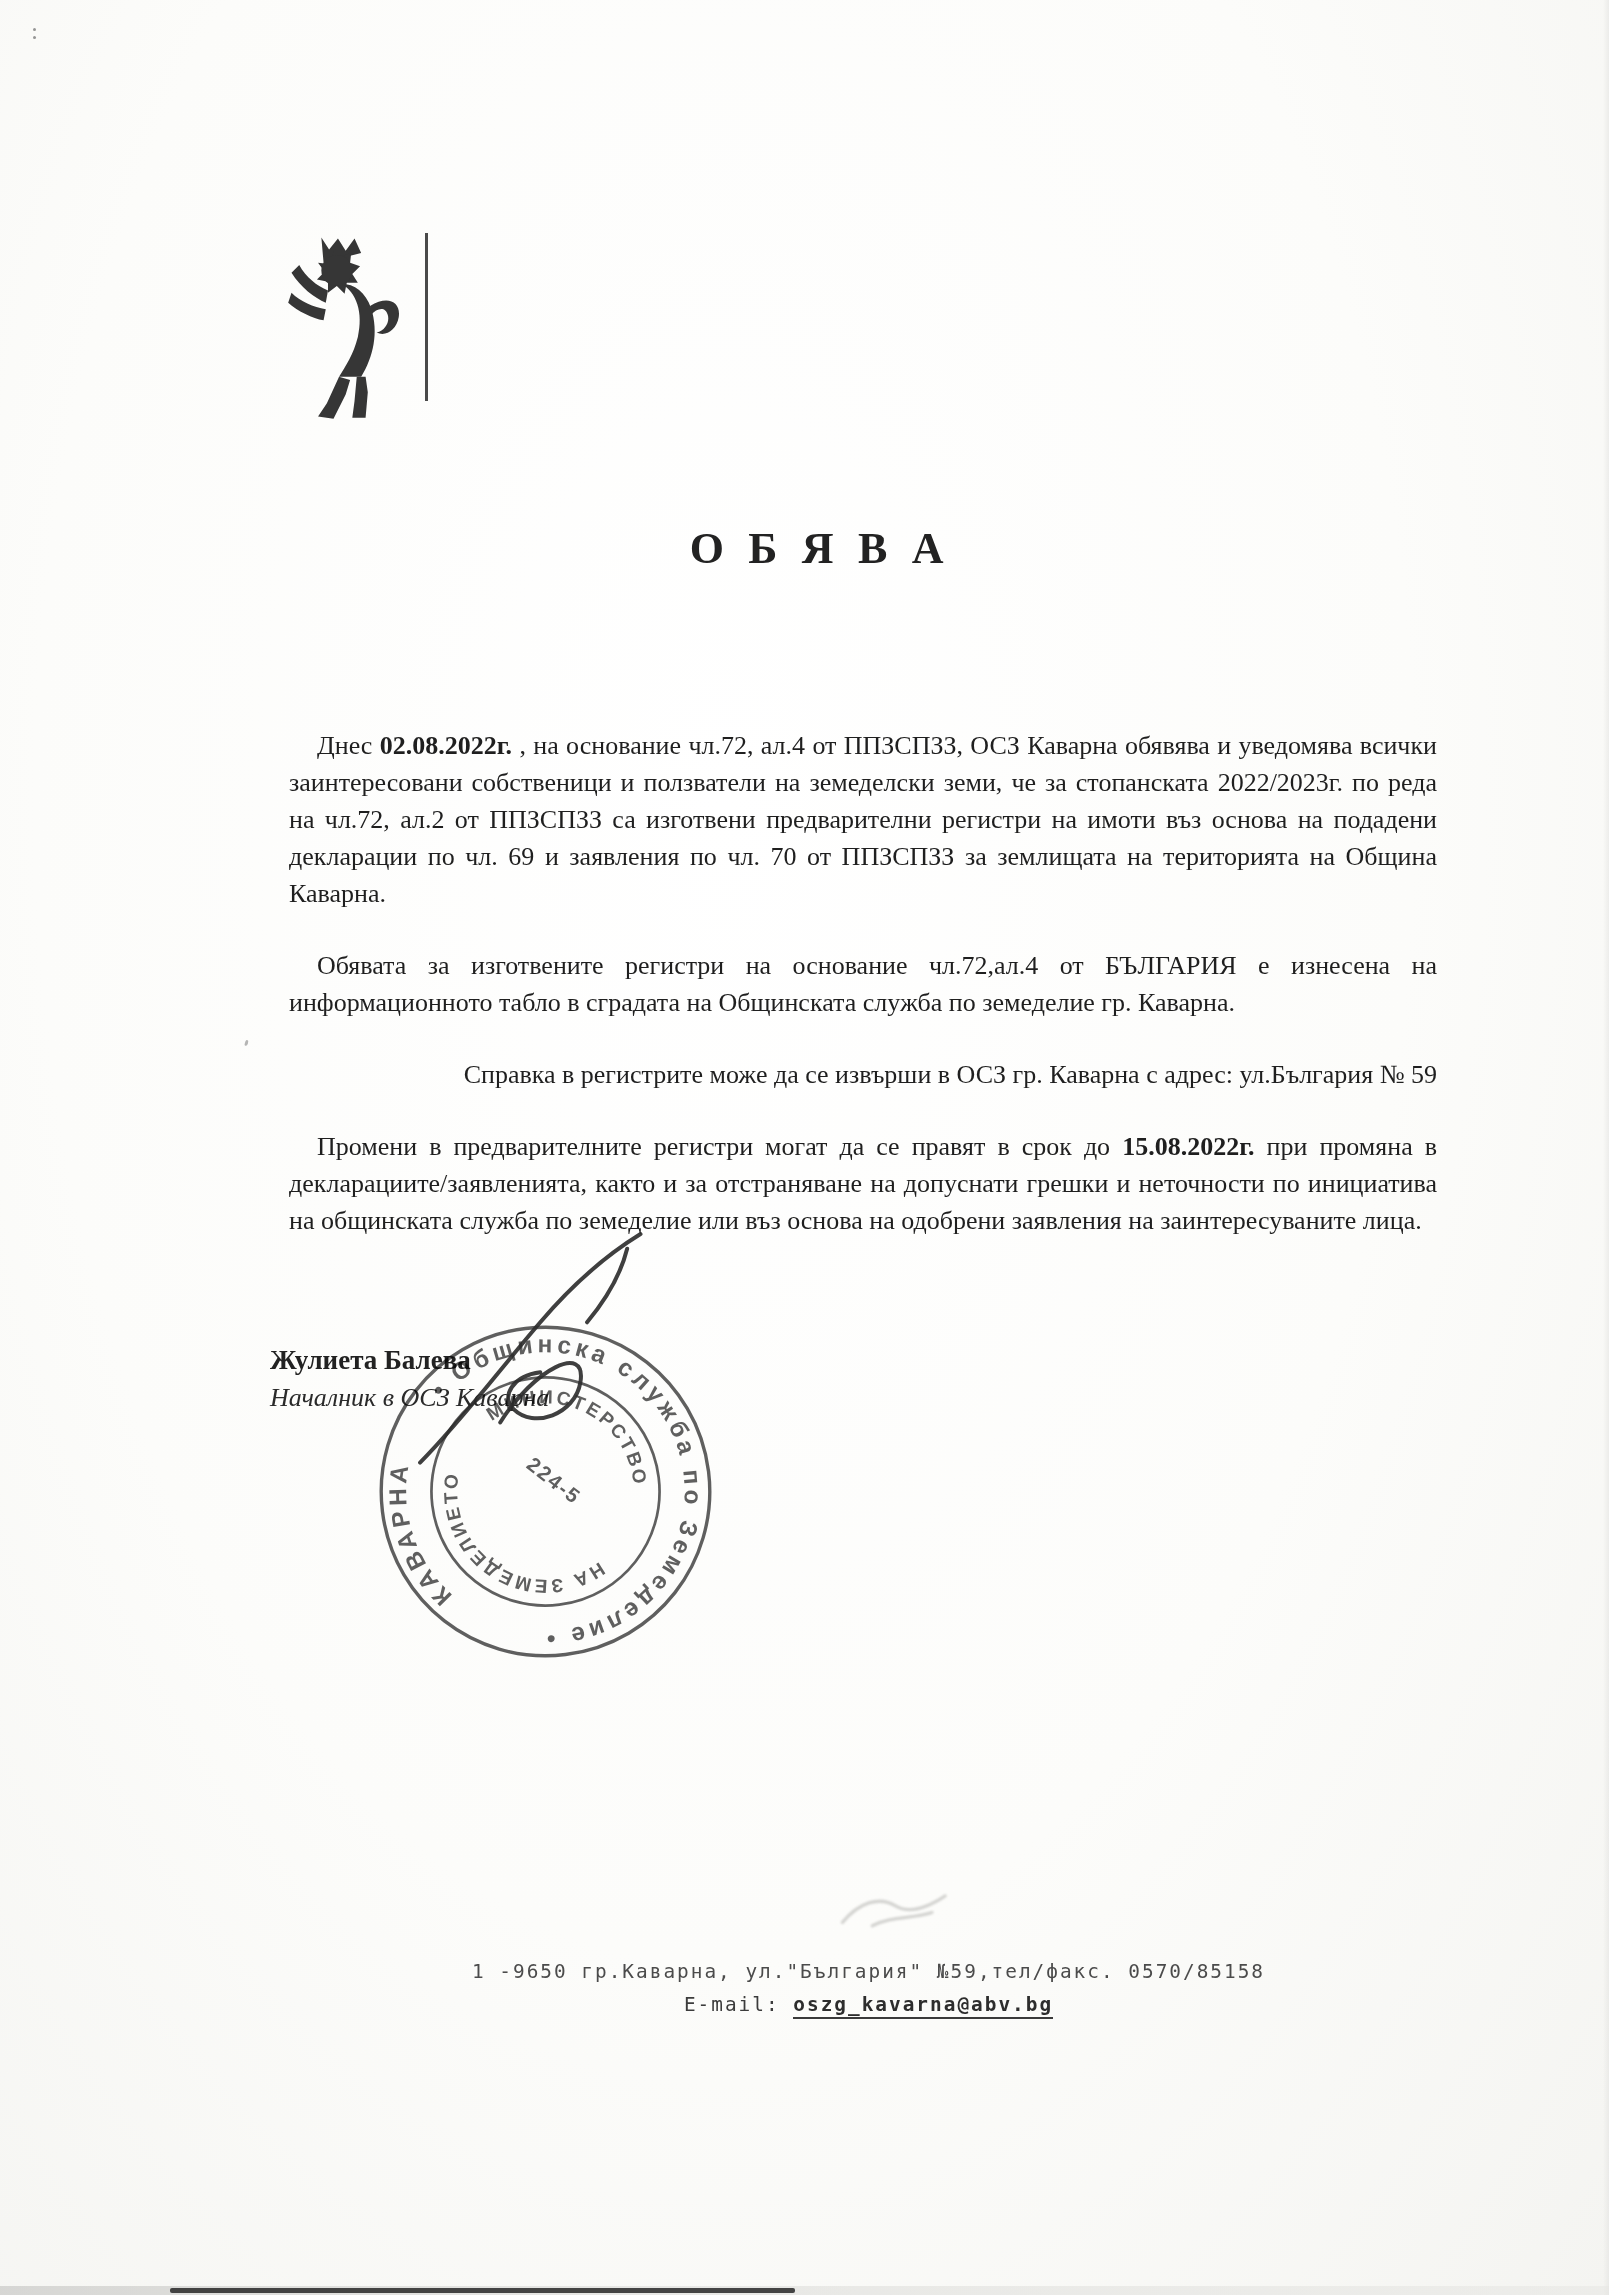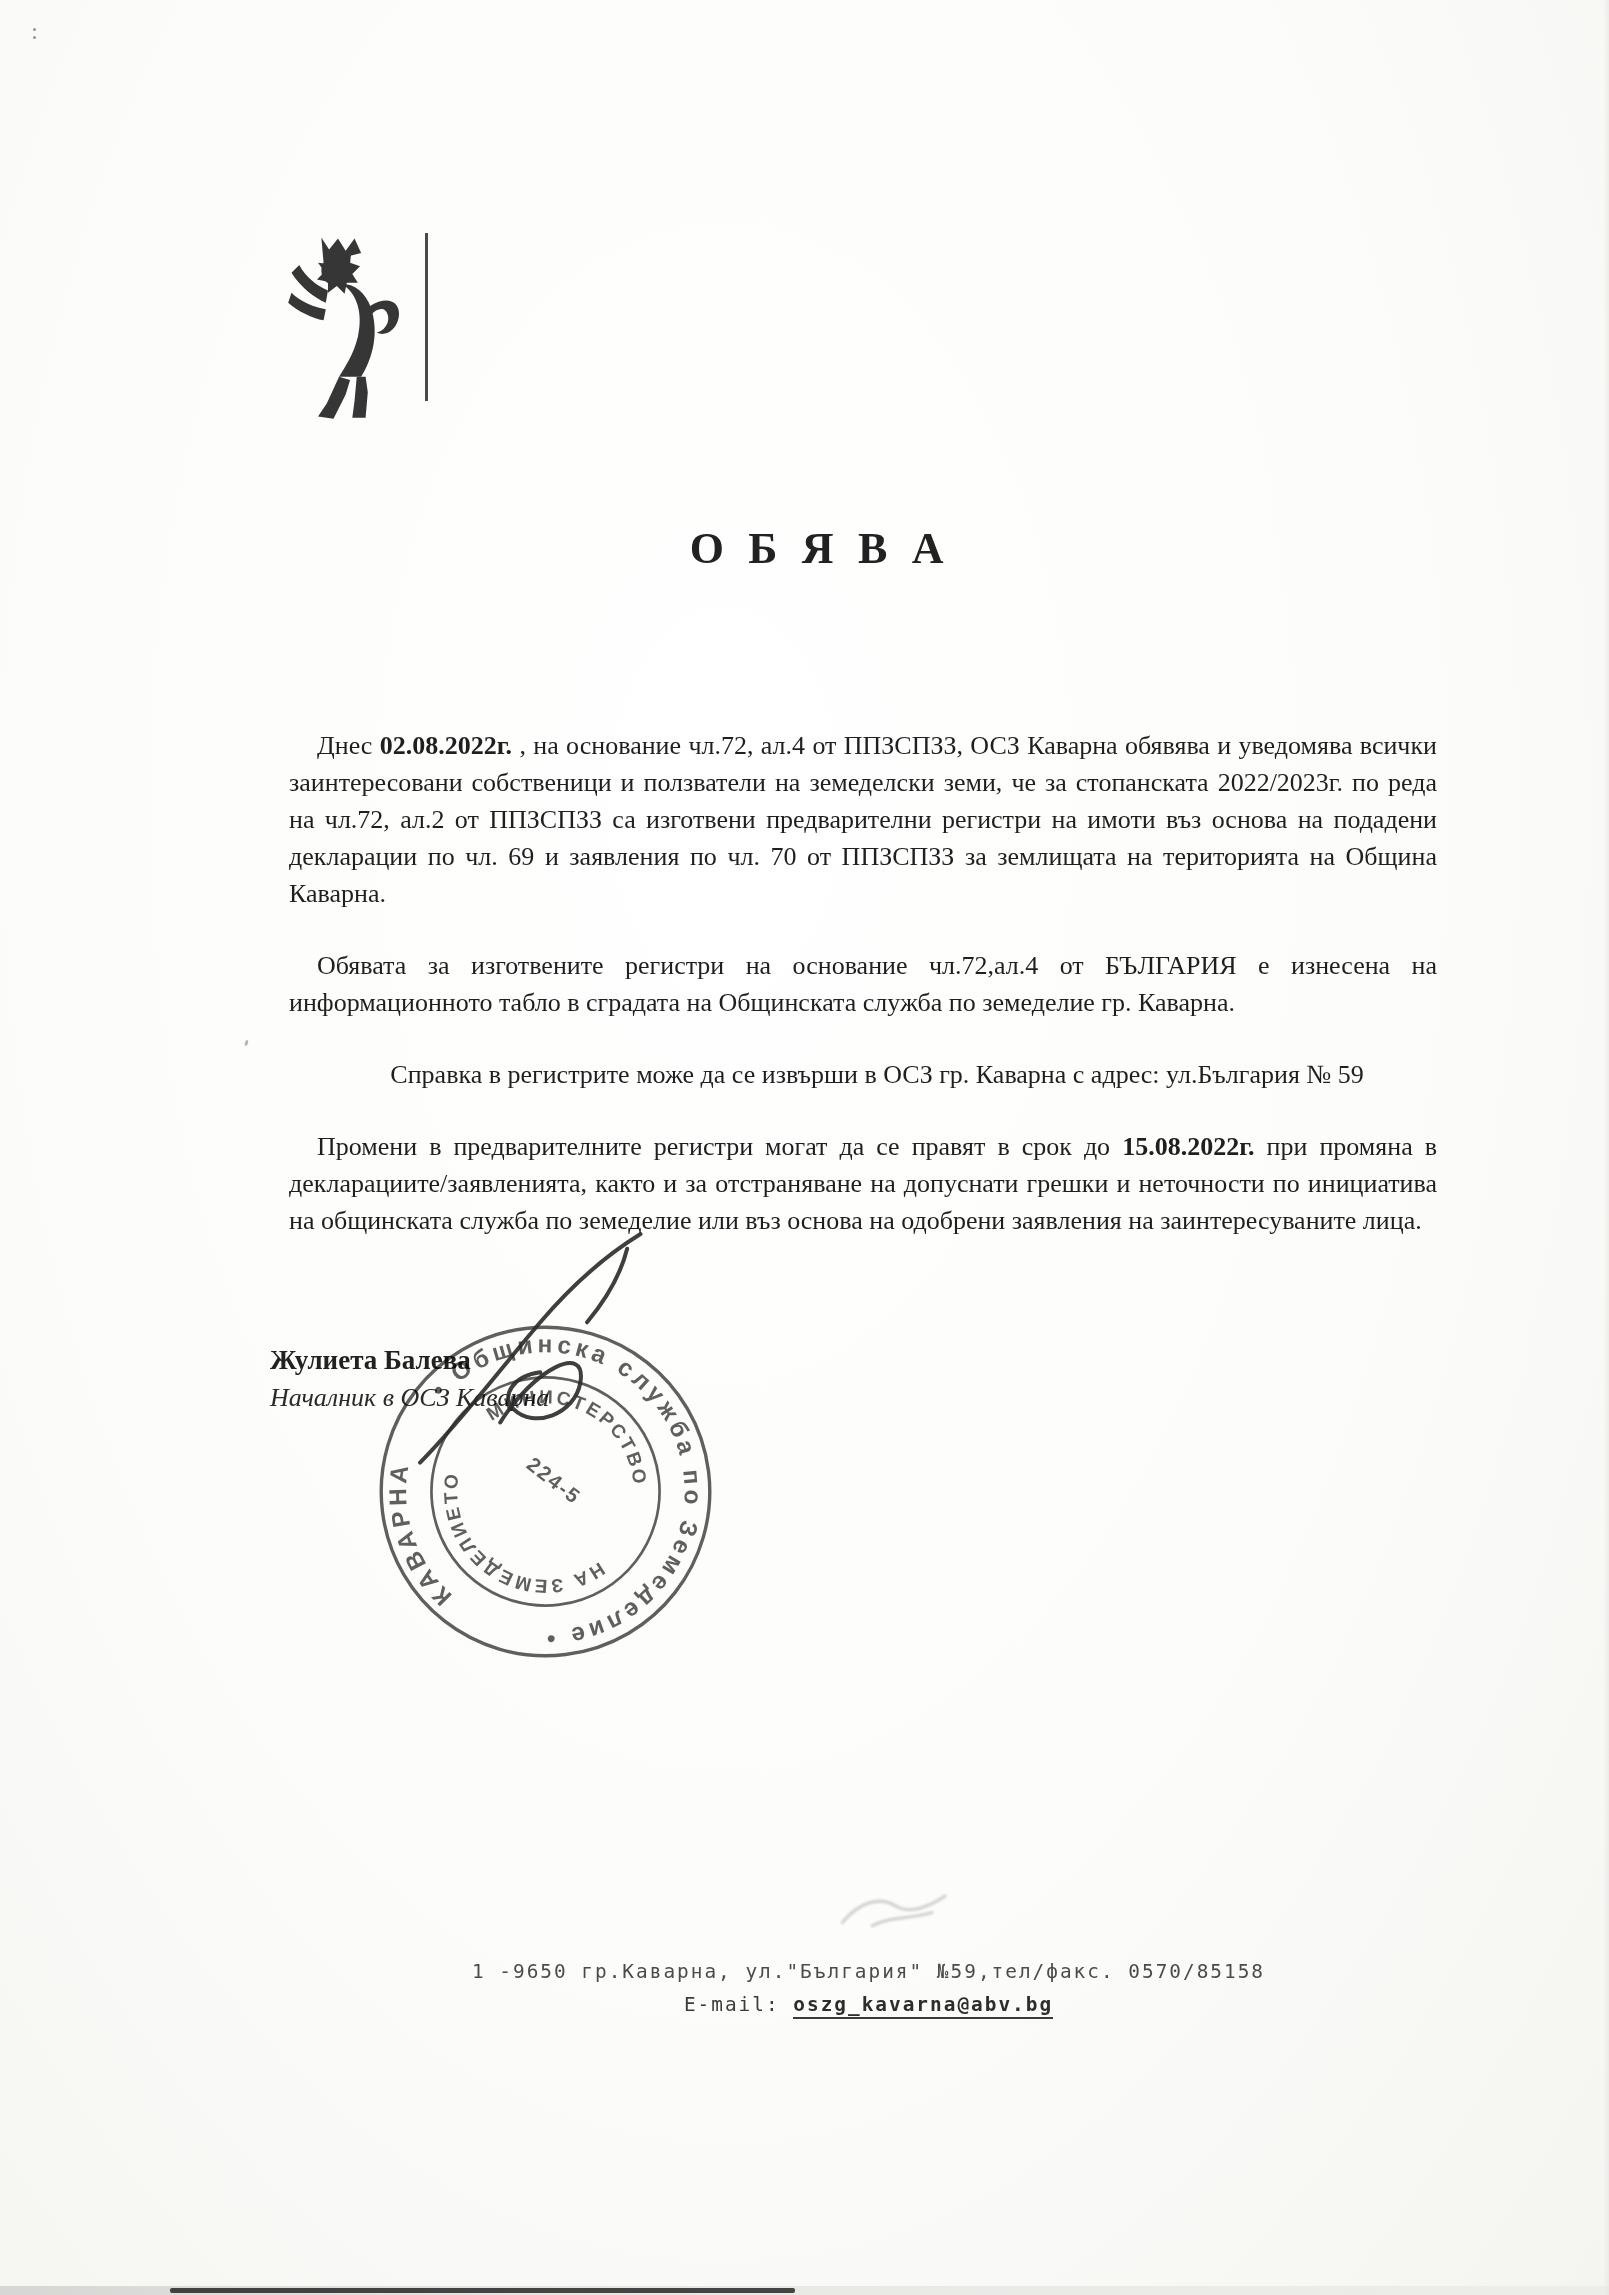--- a/index.html
+++ b/index.html
@@ -29,21 +29,21 @@
 
   
   .doc-title{
     position:absolute;left:15px;top:523px;width:100%;
     text-align:center;font-size:44px;font-weight:bold;letter-spacing:6.7px;color:#222;
   }
 
   
   .body-text{position:absolute;left:281px;top:727px;width:1156px;font-size:26px;line-height:37px;}
   .para{margin:0 0 35px 8px;text-indent:28px;text-align:justify;}
-  .para.single{text-align:center;}
+  .para.single{text-align:right;}
   .para b{font-weight:bold;}
 
   
   .signature-block{position:absolute;left:270px;top:1342px;width:601px;z-index:1;}
   .sig-name{font-size:27px;font-weight:bold;line-height:37px;color:#222;}
   .sig-title{font-size:26px;font-style:italic;line-height:37px;color:#2a2a2a;}
 
   
   .stamp{position:absolute;left:369px;top:1315px;width:353px;height:353px;z-index:2;opacity:.82;mix-blend-mode:multiply;}
   .stamp-ink{stroke:#3d3d3d;}

